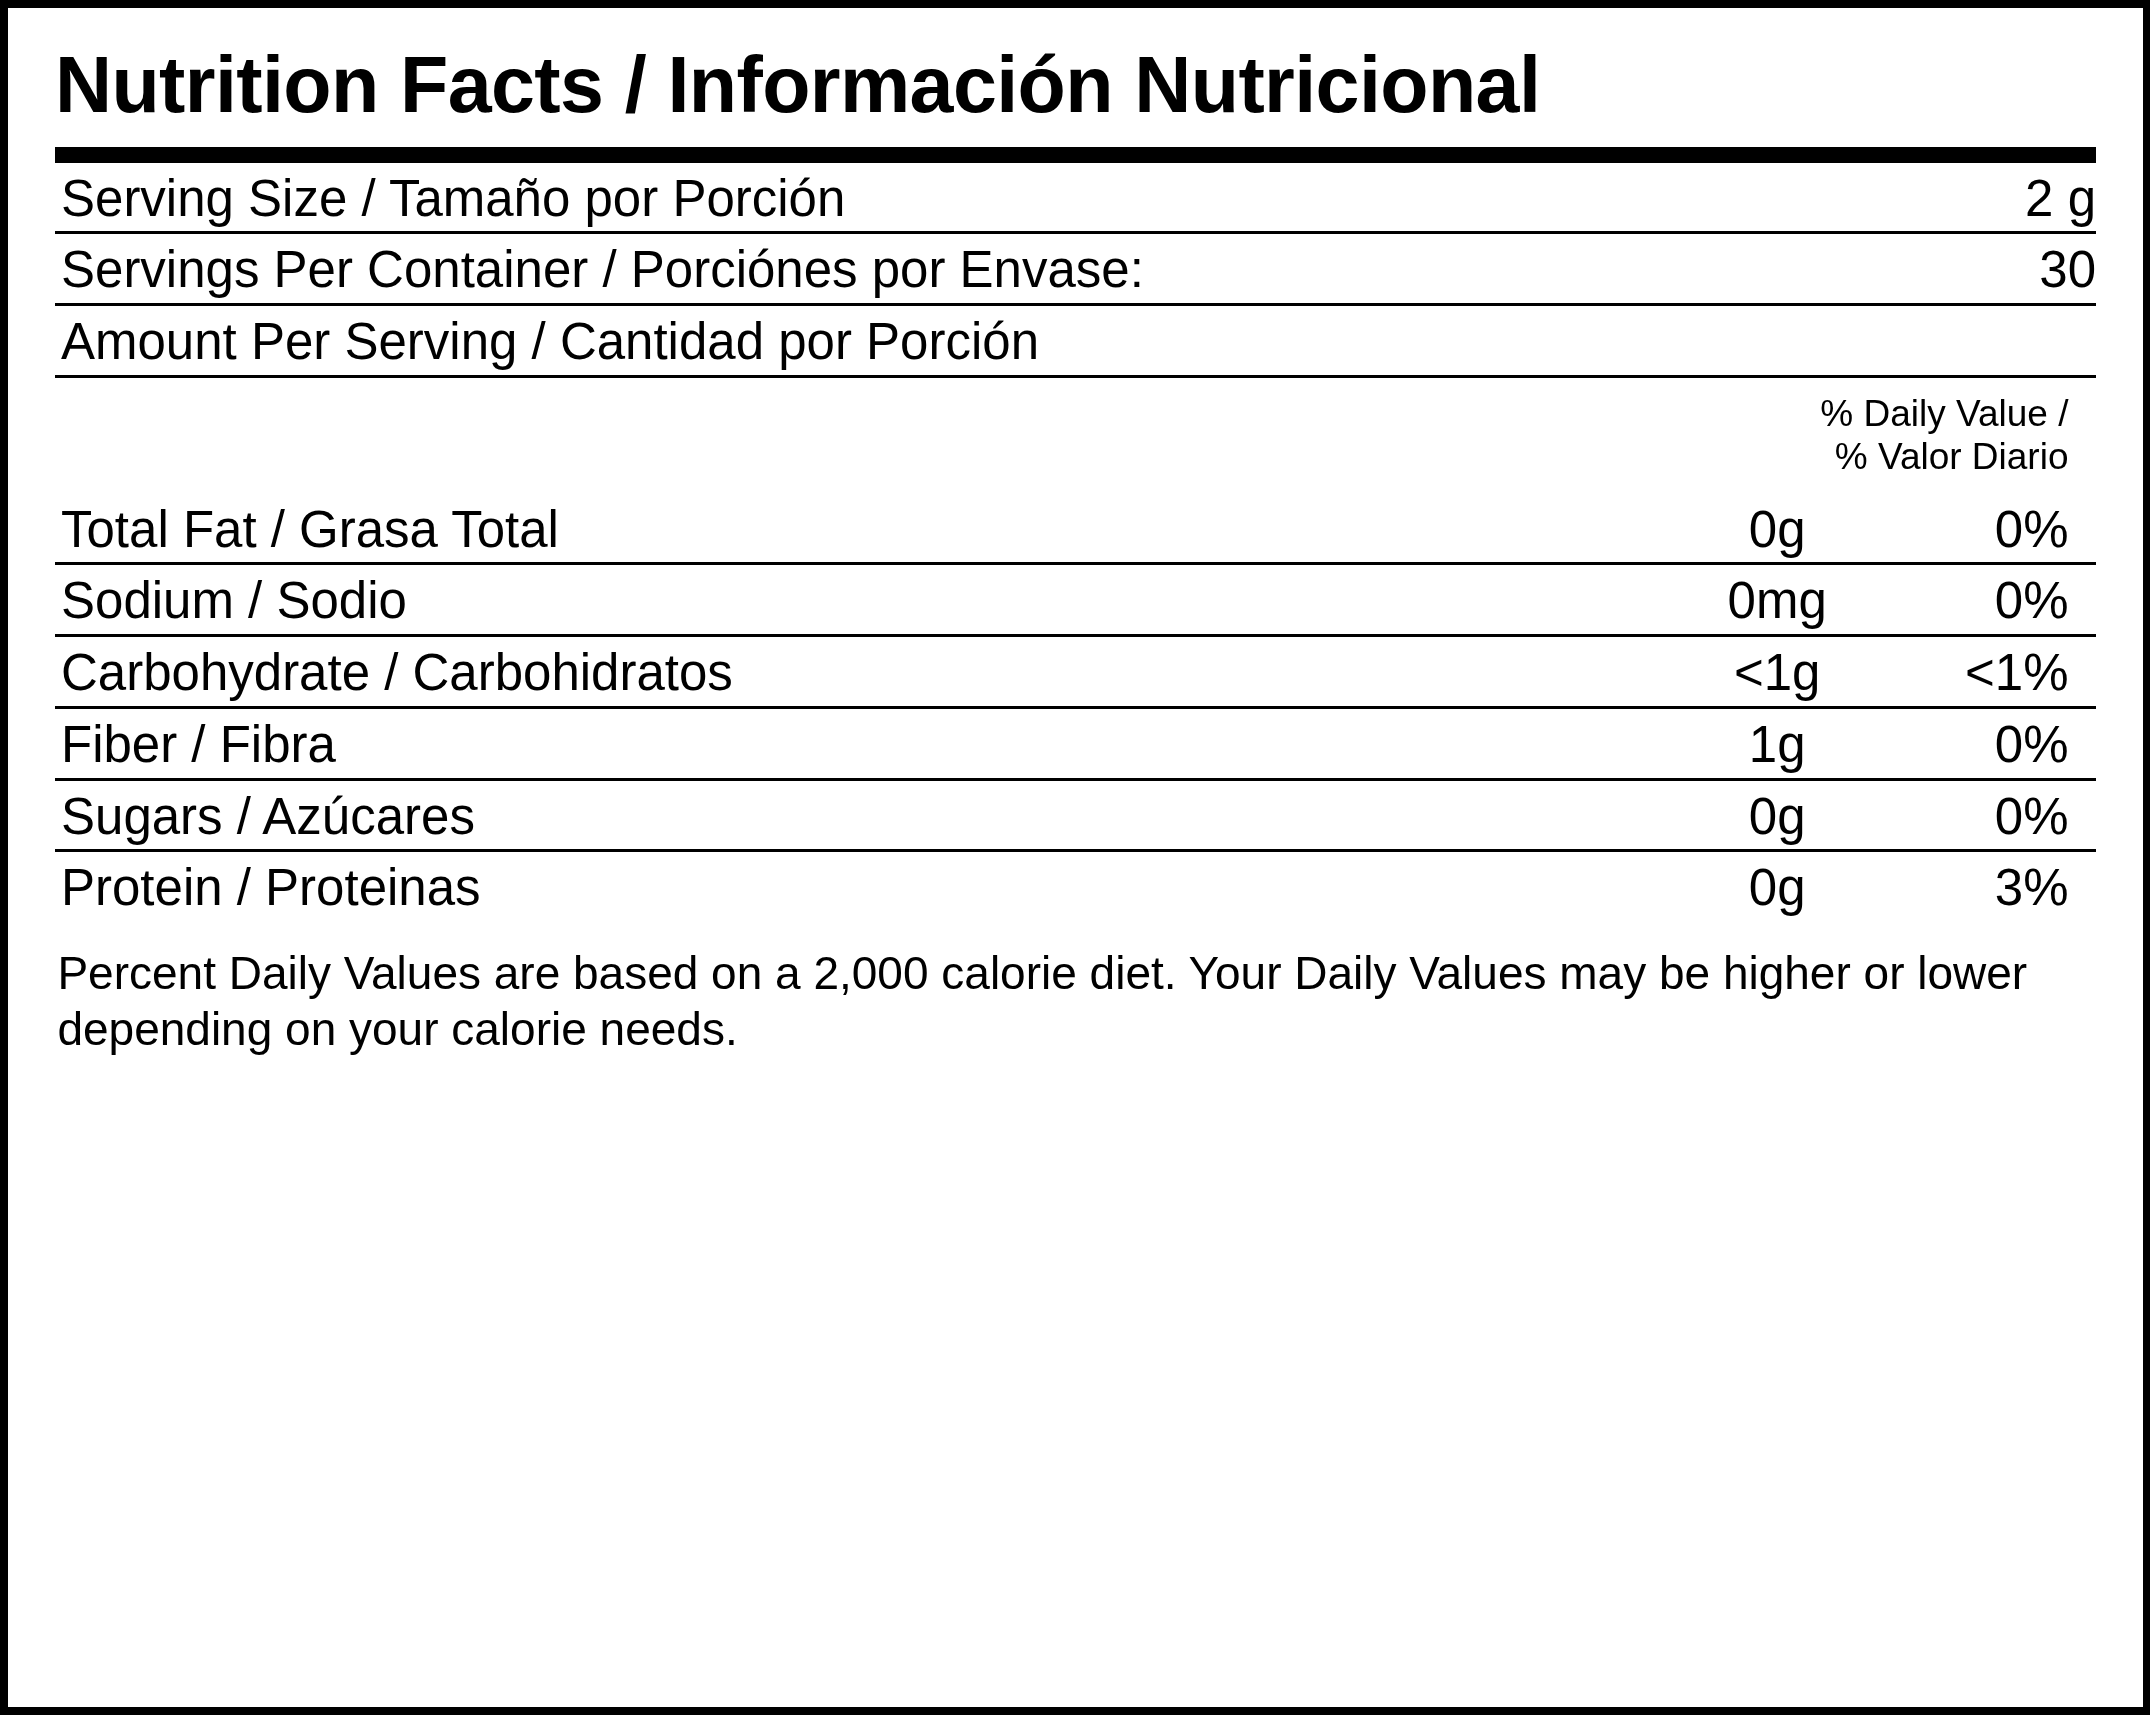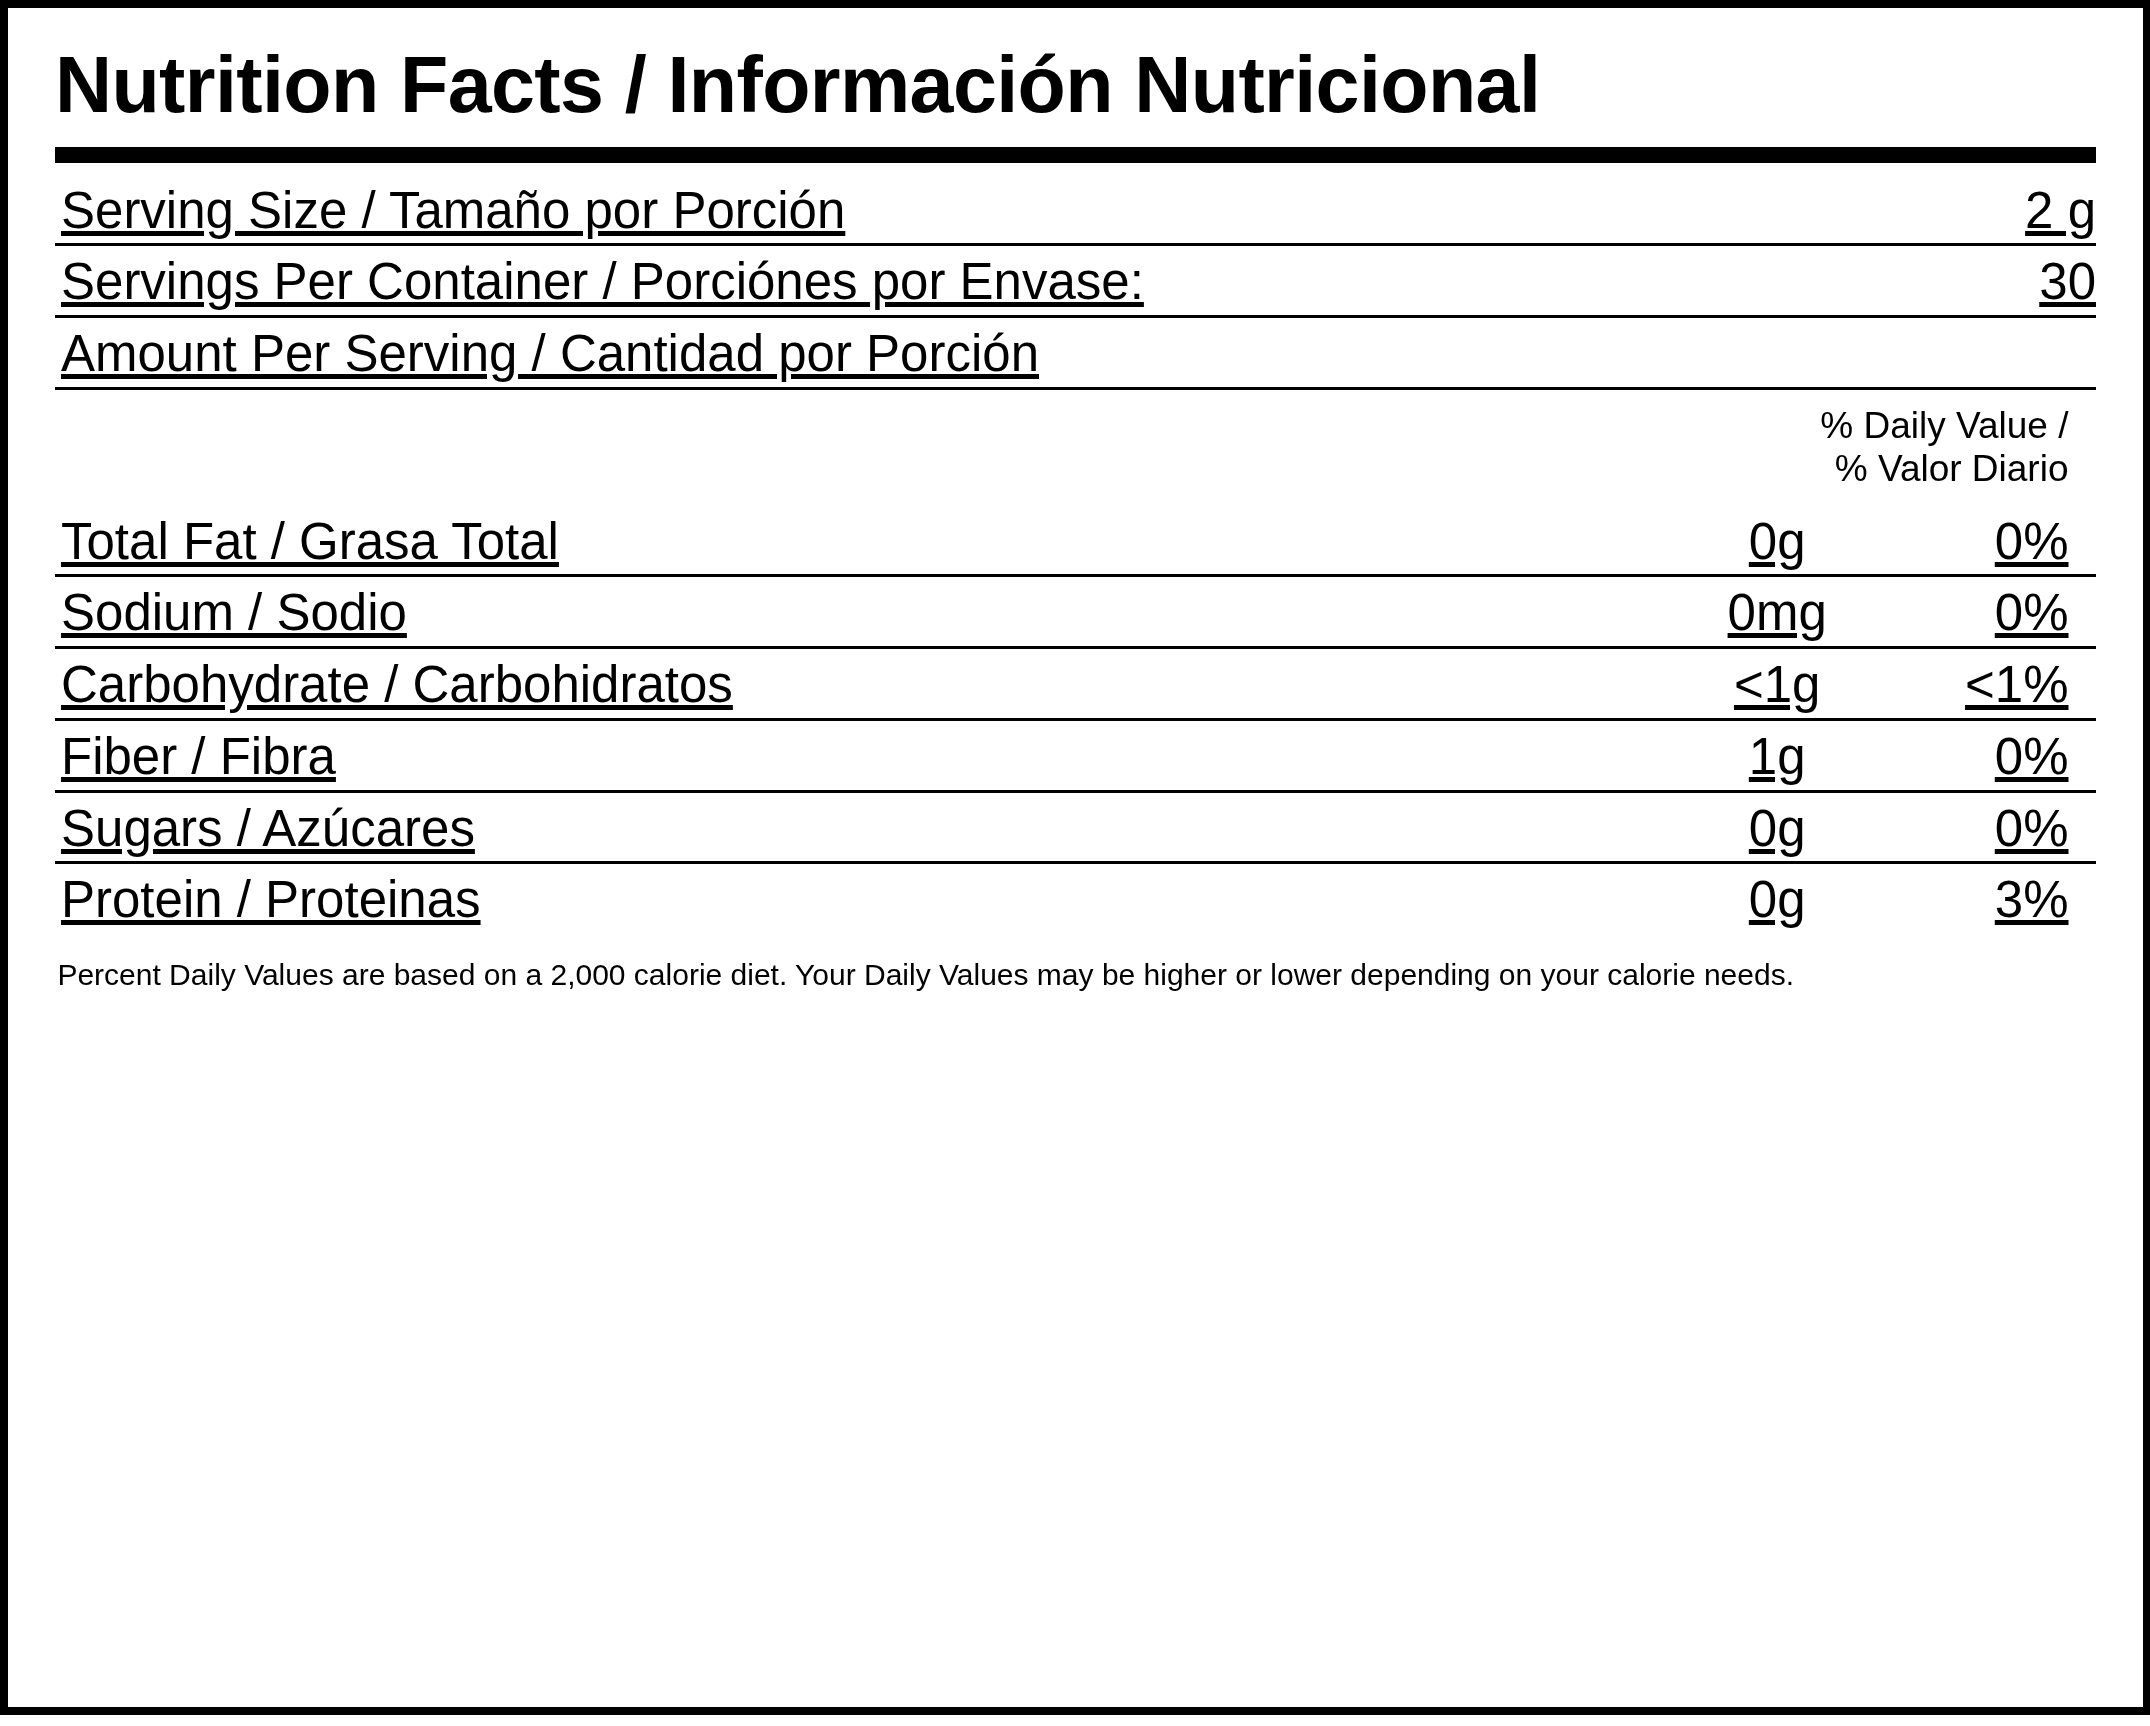--- a/index.html
+++ b/index.html
@@ -33,22 +33,21 @@
   }
 
   .thick-rule {
     height: 15.5px;
     background: #000000;
     margin-top: 20.3px;
     margin-bottom: 0;
   }
 
   .rows {
-    margin-top: 12px;
-    text-decoration: underline;
+    margin-top: 0;
   }
 
   .row {
     display: flex;
     align-items: baseline;
     border-bottom: 3.6px solid #000000;
     padding: 6px 0 3.6px 0;
     font-size: 51px;
     line-height: 1.16;
     white-space: nowrap;
@@ -85,21 +84,21 @@
   .dv-header .dv-header-text {
     text-align: right;
     font-size: 37px;
     line-height: 1.16;
     padding-right: 27.5px;
     white-space: nowrap;
   }
 
   .footnotes {
     margin-top: 24px;
-    font-size: 30px;
+    font-size: 46px;
     line-height: 1.22;
     padding-left: 2.4px;
   }
   .footnotes p {
     margin: 0 0 0 0;
   }
   .footnotes p + p {
     margin-top: 37px;
   }
   .fn-en { max-width: 2001px; }

